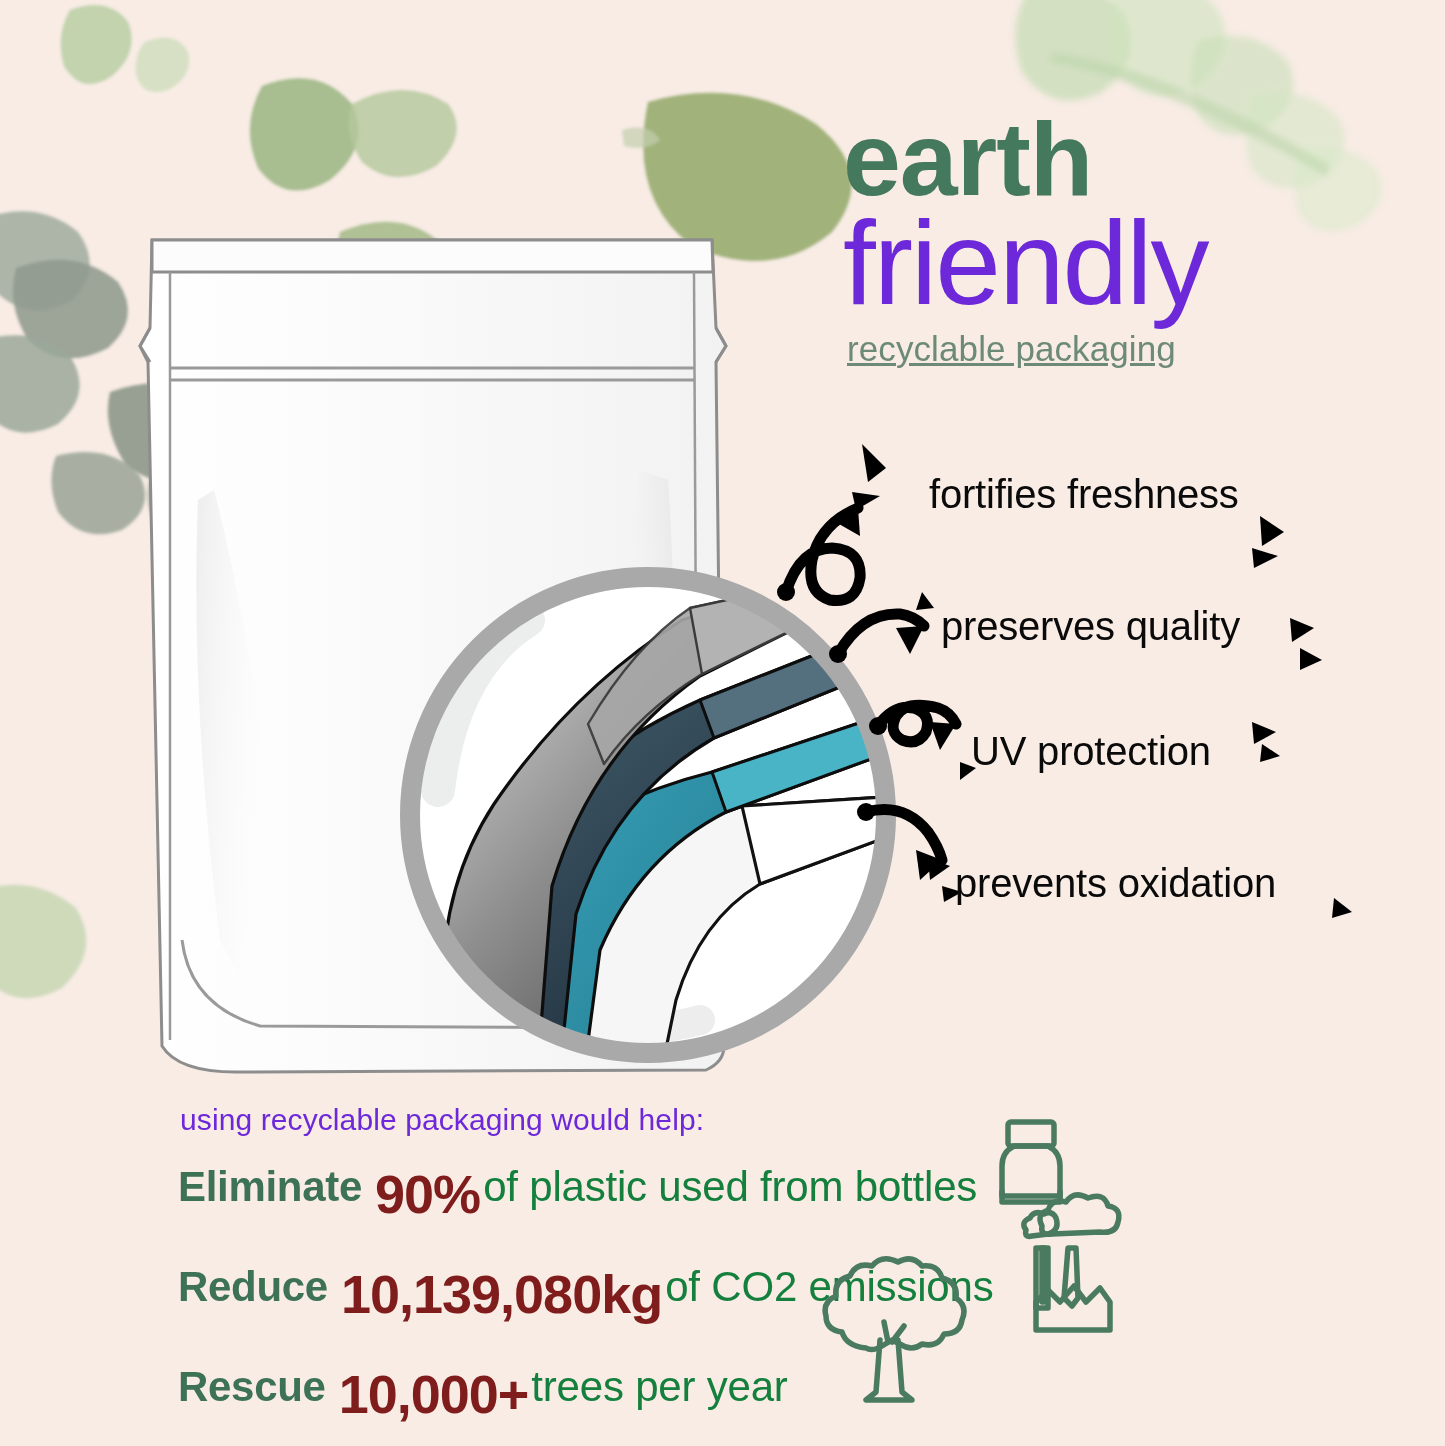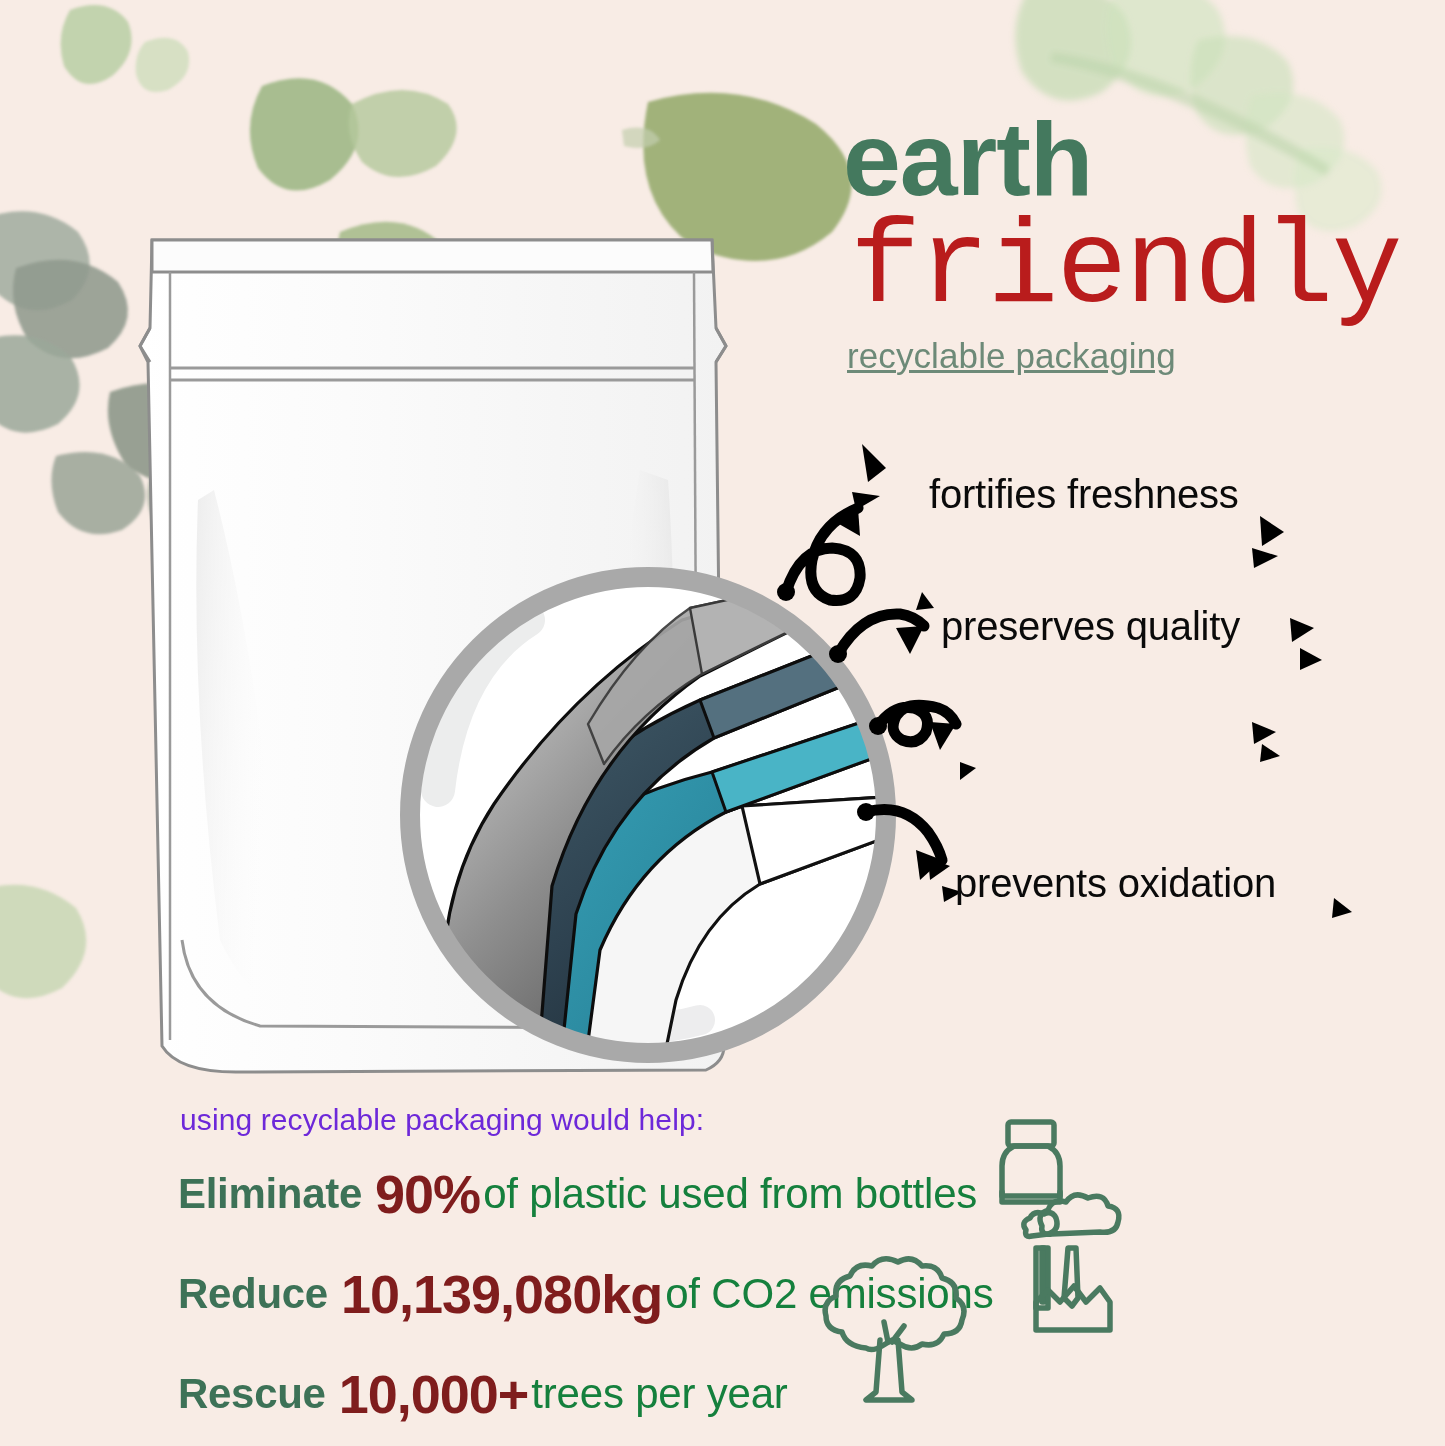--- a/index.html
+++ b/index.html
@@ -30,25 +30,24 @@
     font-size: 104px;
     font-weight: 700;
     color: #44795e;
     line-height: 0.92;
     letter-spacing: -1px;
     margin: 0;
   }
   #headline .line2 {
     font-size: 118px;
     font-weight: 300;
-    color: #b91c1c;
+    color: #6d28d9;
     line-height: 0.94;
     letter-spacing: -2px;
-    margin: 7px;
-    font-family: Liberation Mono, monospace;
+    margin: 0;
   }
   #headline .sub {
     font-size: 35px;
     font-weight: 300;
     color: #6d8a78;
     letter-spacing: 0.1px;
     margin: 10px 0 0 4px;
     text-decoration: underline;
   }
 
@@ -75,21 +74,21 @@
   }
   #stats .intro {
     font-size: 30px;
     font-weight: 300;
     color: #6d28d9;
     letter-spacing: 0.1px;
     margin: 0 0 26px 2px;
   }
   .stat-row {
     display: flex;
-    align-items: center;
+    align-items: flex-start;
     margin-bottom: 38px;
     white-space: nowrap;
   }
   .stat-verb {
     font-size: 42px;
     font-weight: 700;
     color: #3d7257;
     letter-spacing: -0.3px;
   }
   .stat-num {
@@ -305,20 +304,21 @@
   </div>
 
   <div id="headline">
     <div class="line1">earth</div>
     <div class="line2">friendly</div>
     <div class="sub">recyclable packaging</div>
   </div>
 
   <div class="feature-label" id="feat-0">fortifies freshness</div>
   <div class="feature-label" id="feat-1">preserves quality</div>
+  <div class="feature-label" id="feat-2">UV protection</div>
   <div class="feature-label" id="feat-3">prevents oxidation</div>
 
   <div id="stats">
     <div class="intro">using recyclable packaging would help:</div>
 
     <div class="stat-row">
       <span class="stat-verb">Eliminate</span>
       <span class="stat-num">90%</span>
       <span class="stat-tail">of plastic used from bottles</span>
     </div>

